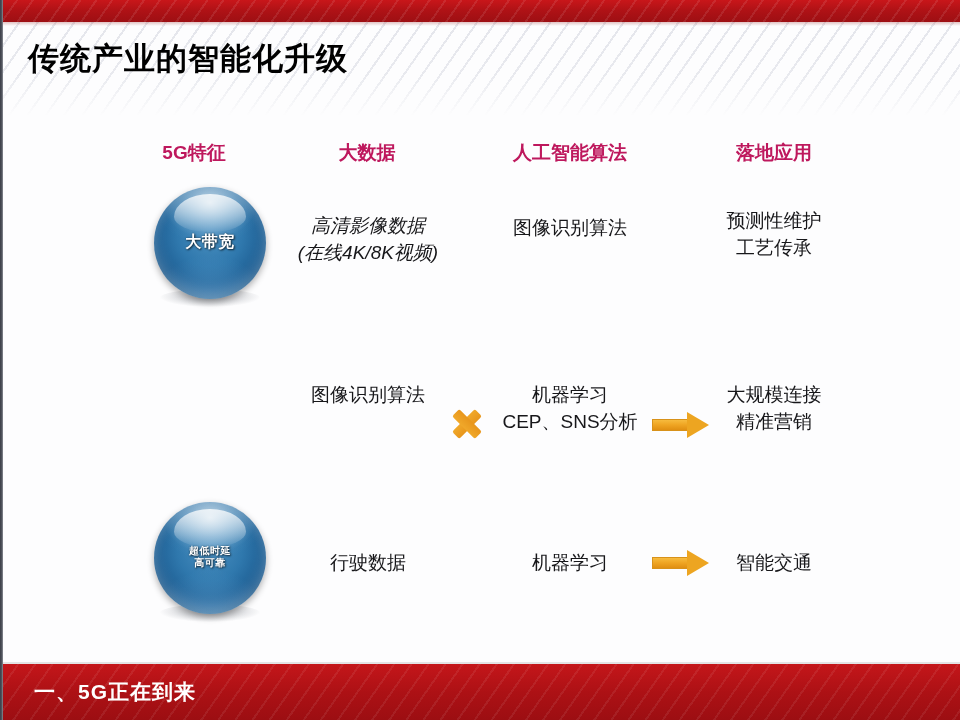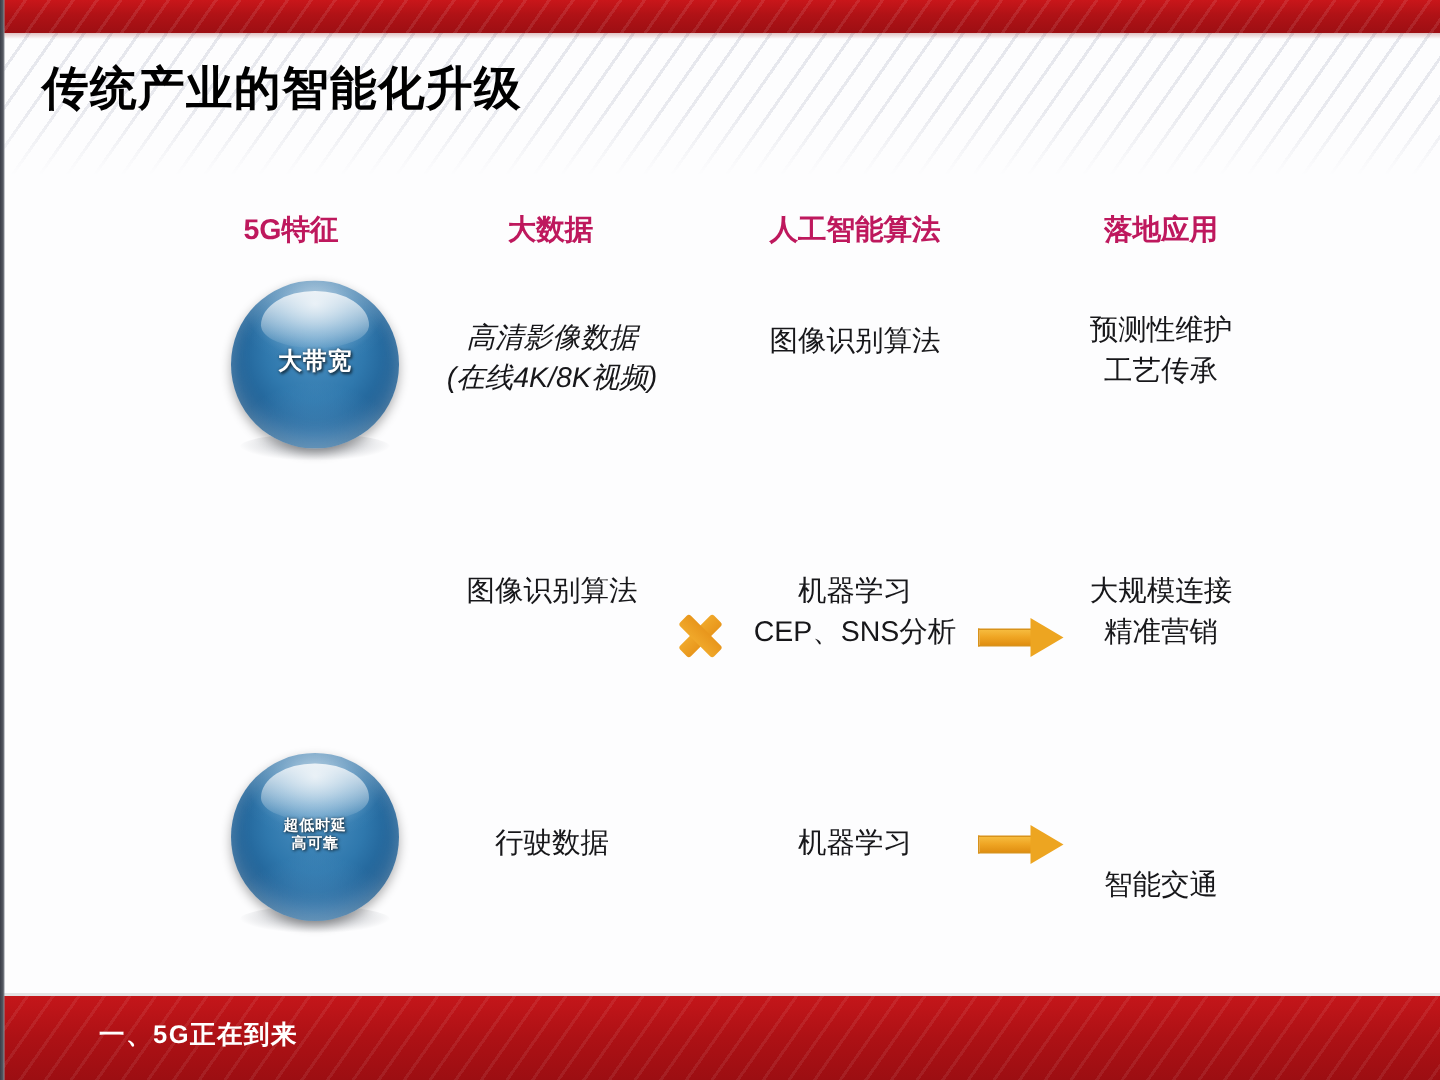--- a/index.html
+++ b/index.html
@@ -195,21 +195,21 @@
   .cell-4 { left: 684px; width: 180px; }
 
   .r1 .cell-2 { top: 213px; font-style: italic; }
   .r1 .cell-3 { top: 215px; }
   .r1 .cell-4 { top: 208px; }
   .r2 .cell-2 { top: 382px; }
   .r2 .cell-3 { top: 382px; }
   .r2 .cell-4 { top: 382px; }
   .r3 .cell-2 { top: 550px; }
   .r3 .cell-3 { top: 550px; }
-  .r3 .cell-4 { top: 550px; margin-top: 28px; }
+  .r3 .cell-4 { top: 550px; }
 
   
   .x-icon {
     position: absolute;
     width: 30px; height: 30px;
   }
   .x-icon span {
     position: absolute;
     left: 10px; top: -1px;
     width: 10px; height: 32px;
@@ -252,26 +252,25 @@
         rgba(255,255,255,0.07) 0px,
         rgba(255,255,255,0.07) 2px,
         rgba(0,0,0,0) 2px,
         rgba(0,0,0,0) 14px),
       linear-gradient(to bottom, #c4161a 0%, #ad1115 50%, #9c0e12 100%);
     z-index: 20;
   }
   .footer-text {
     position: absolute;
     left: 34px; top: 14px;
-    font-size: 17px;
+    font-size: 21px;
     font-weight: bold;
     color: #ffffff;
     letter-spacing: 1px;
     white-space: nowrap;
-    margin-left: 32px;
   }
   .footer-hairline {
     position: absolute;
     left: 0; bottom: 56px;
     width: 960px; height: 2px;
     background: rgba(0,0,0,0.10);
     z-index: 19;
   }
 </style>
 </head>

